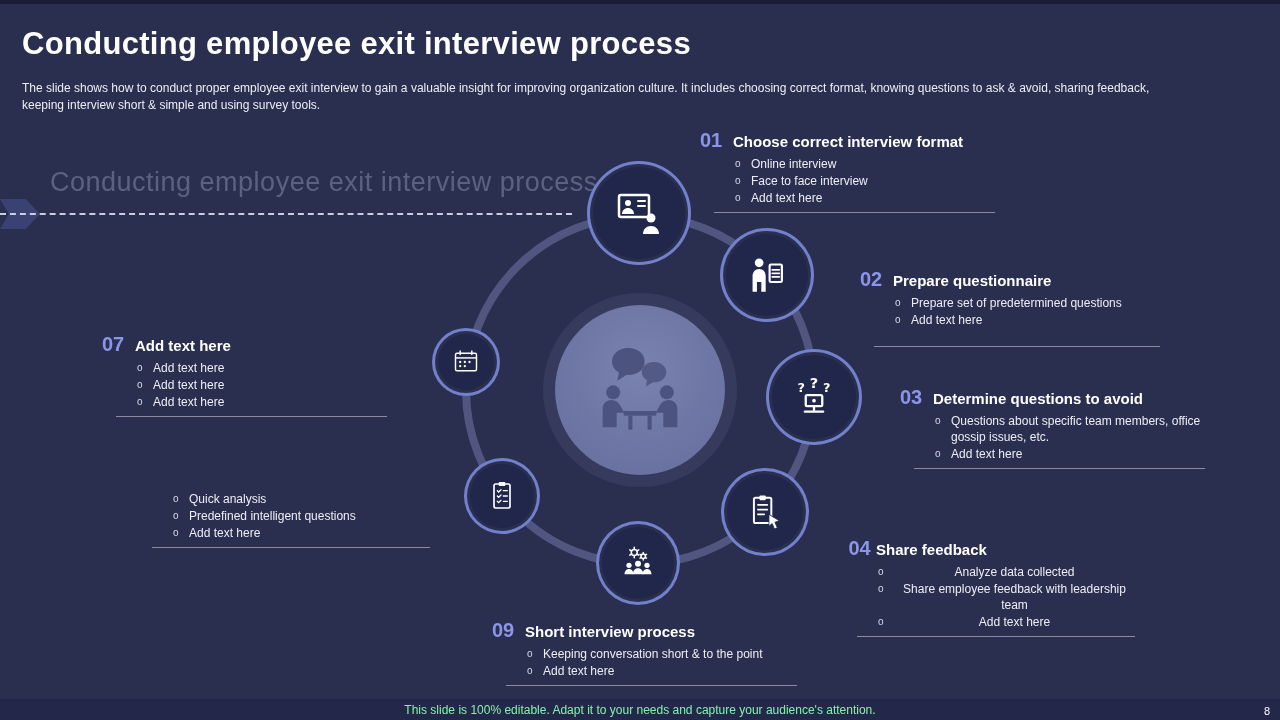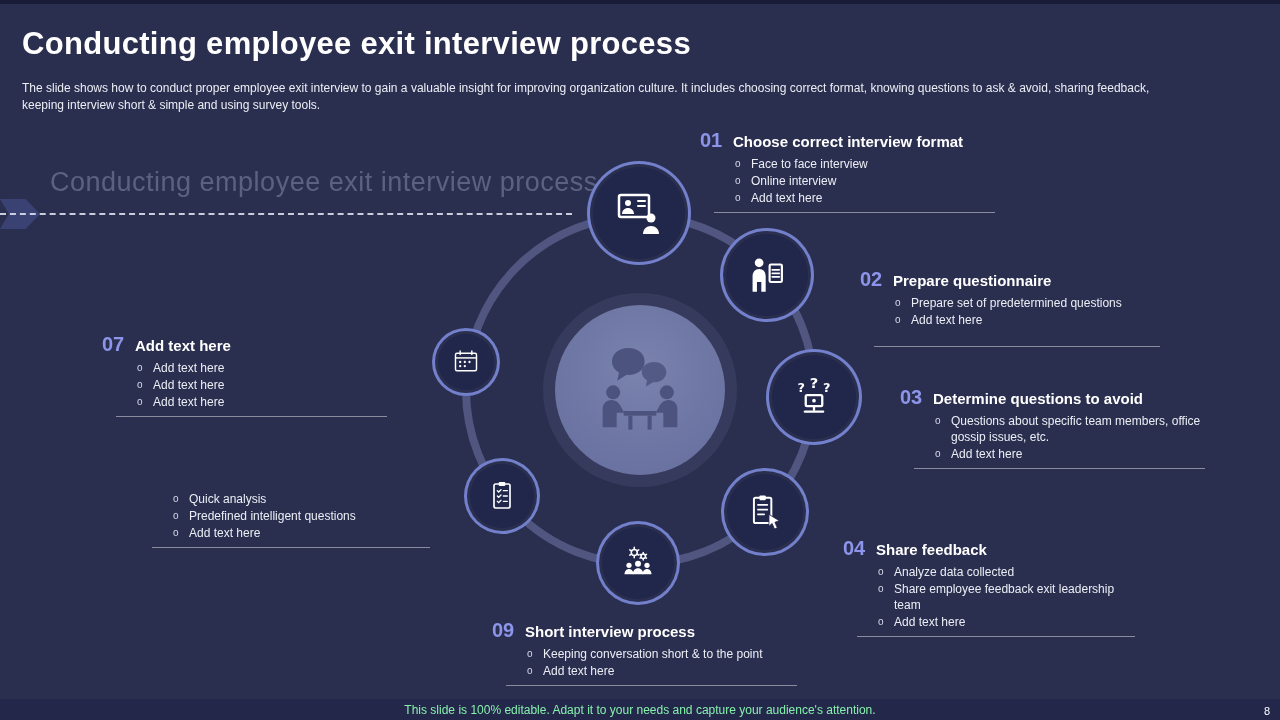--- a/index.html
+++ b/index.html
@@ -221,22 +221,22 @@
     </svg>
   </span>
 </div>
 
 <div class="step" style="left:700px; top:129px; width:295px;">
   <div class="step-head">
     <span class="step-num">01</span>
     <span class="step-title">Choose correct interview format</span>
   </div>
   <ul class="step-bullets">
+    <li>Online interview</li>
     <li>Face to face interview</li>
-    <li>Online interview</li>
     <li>Add text here</li>
   </ul>
   <div class="step-divider"></div>
 </div>
 
 <div class="step" style="left:860px; top:249px; width:300px;margin-top:19px;">
   <div class="step-head">
     <span class="step-num">02</span>
     <span class="step-title">Prepare questionnaire</span>
   </div>
@@ -252,28 +252,28 @@
     <span class="step-num">03</span>
     <span class="step-title">Determine questions to avoid</span>
   </div>
   <ul class="step-bullets">
     <li>Questions about specific team members, office gossip issues, etc.</li>
     <li>Add text here</li>
   </ul>
   <div class="step-divider"></div>
 </div>
 
-<div class="step" style="left:843px; top:537px; width:292px;">
+<div class="step" style="left:843px; top:537px; width:292px;text-align:center;">
   <div class="step-head">
     <span class="step-num">04</span>
     <span class="step-title">Share feedback</span>
   </div>
   <ul class="step-bullets">
     <li>Analyze data collected</li>
-    <li>Share employee feedback exit leadership team</li>
+    <li>Share employee feedback with leadership team</li>
     <li>Add text here</li>
   </ul>
   <div class="step-divider"></div>
 </div>
 
 <div class="step" style="left:492px; top:619px; width:305px;">
   <div class="step-head">
     <span class="step-num">09</span>
     <span class="step-title">Short interview process</span>
   </div>

